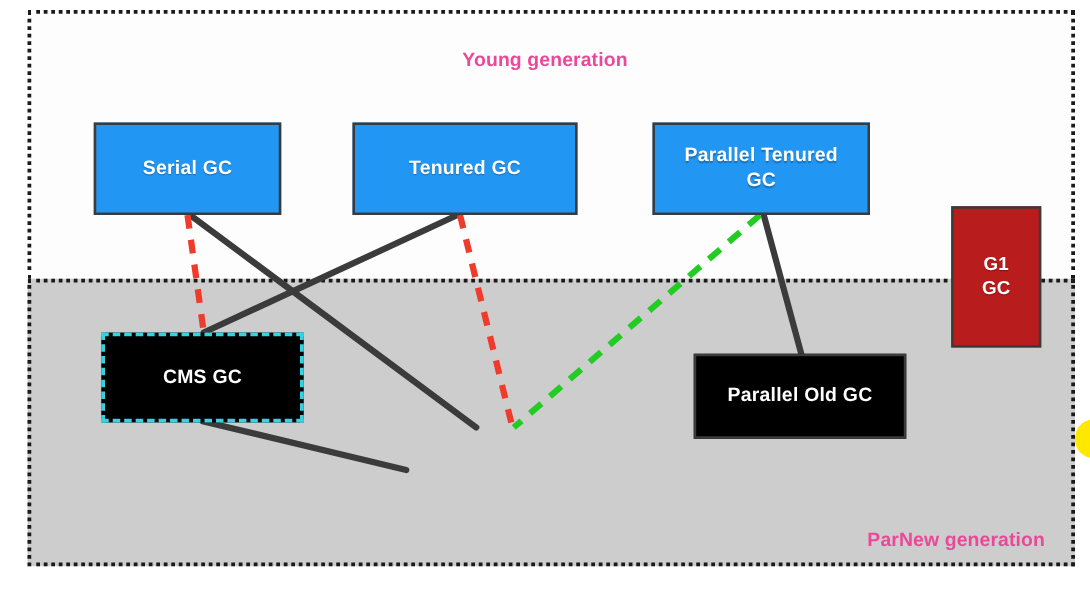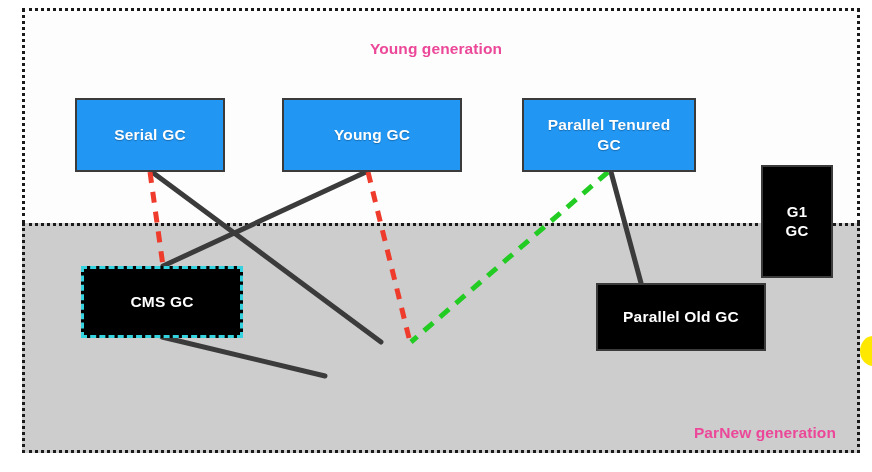--- a/index.html
+++ b/index.html
@@ -84,32 +84,32 @@
     border: 2px solid #3b3b3b;
     white-space: pre-line;
   }
   .node.young {
     background: #2196f3;
   }
   .node.old {
     background: #000000;
   }
   .node.g1 {
-    background: #000000;
+    background: #b91c1c;
   }
   .node.dashed-accent {
     border: 3px dashed #35d2e0;
   }
   #node-serial-gc        { left: 75px;  top: 98px;  width: 150px; height: 74px; }
   #node-parnew-gc        { left: 282px; top: 98px;  width: 180px; height: 74px; }
   #node-parallel-scav-gc { left: 522px; top: 98px;  width: 174px; height: 74px; }
   #node-g1-gc            { left: 761px; top: 165px; width: 72px;  height: 113px; font-size: 15px; }
   #node-cms-gc           { left: 81px;  top: 266px; width: 162px; height: 72px; }
   #node-serial-old-gc    { left: 324px; top: 342px; width: 169px; height: 72px; }
-  #node-parallel-old-gc  { left: 555px; top: 283px; width: 170px; height: 68px; margin-left: 41px; }
+  #node-parallel-old-gc  { left: 555px; top: 283px; width: 170px; height: 68px; }
   
   #edge-marker {
     position: absolute;
     left: 860px;
     top: 336px;
     width: 26px;
     height: 30px;
     background: #ffe800;
     border-radius: 50%;
   }
@@ -140,21 +140,21 @@
     <line x1="368" y1="172" x2="410" y2="342" stroke="#ef3b2c" stroke-width="5" stroke-dasharray="11 9" stroke-linecap="butt"></line>
 
     <line x1="608" y1="172" x2="411" y2="342" stroke="#22cc22" stroke-width="5" stroke-dasharray="12 9" stroke-linecap="butt"></line>
   </svg>
 
   <div class="node young" id="node-serial-gc">
     <span>Serial GC</span>
   </div>
 
   <div class="node young" id="node-parnew-gc">
-    <span>Young GC</span>
+    <span>Tenured GC</span>
   </div>
 
   <div class="node young" id="node-parallel-scav-gc">
     <span>Parallel Tenured
 GC</span>
   </div>
 
   <div class="node g1" id="node-g1-gc">
     <span>G1
 GC</span>

